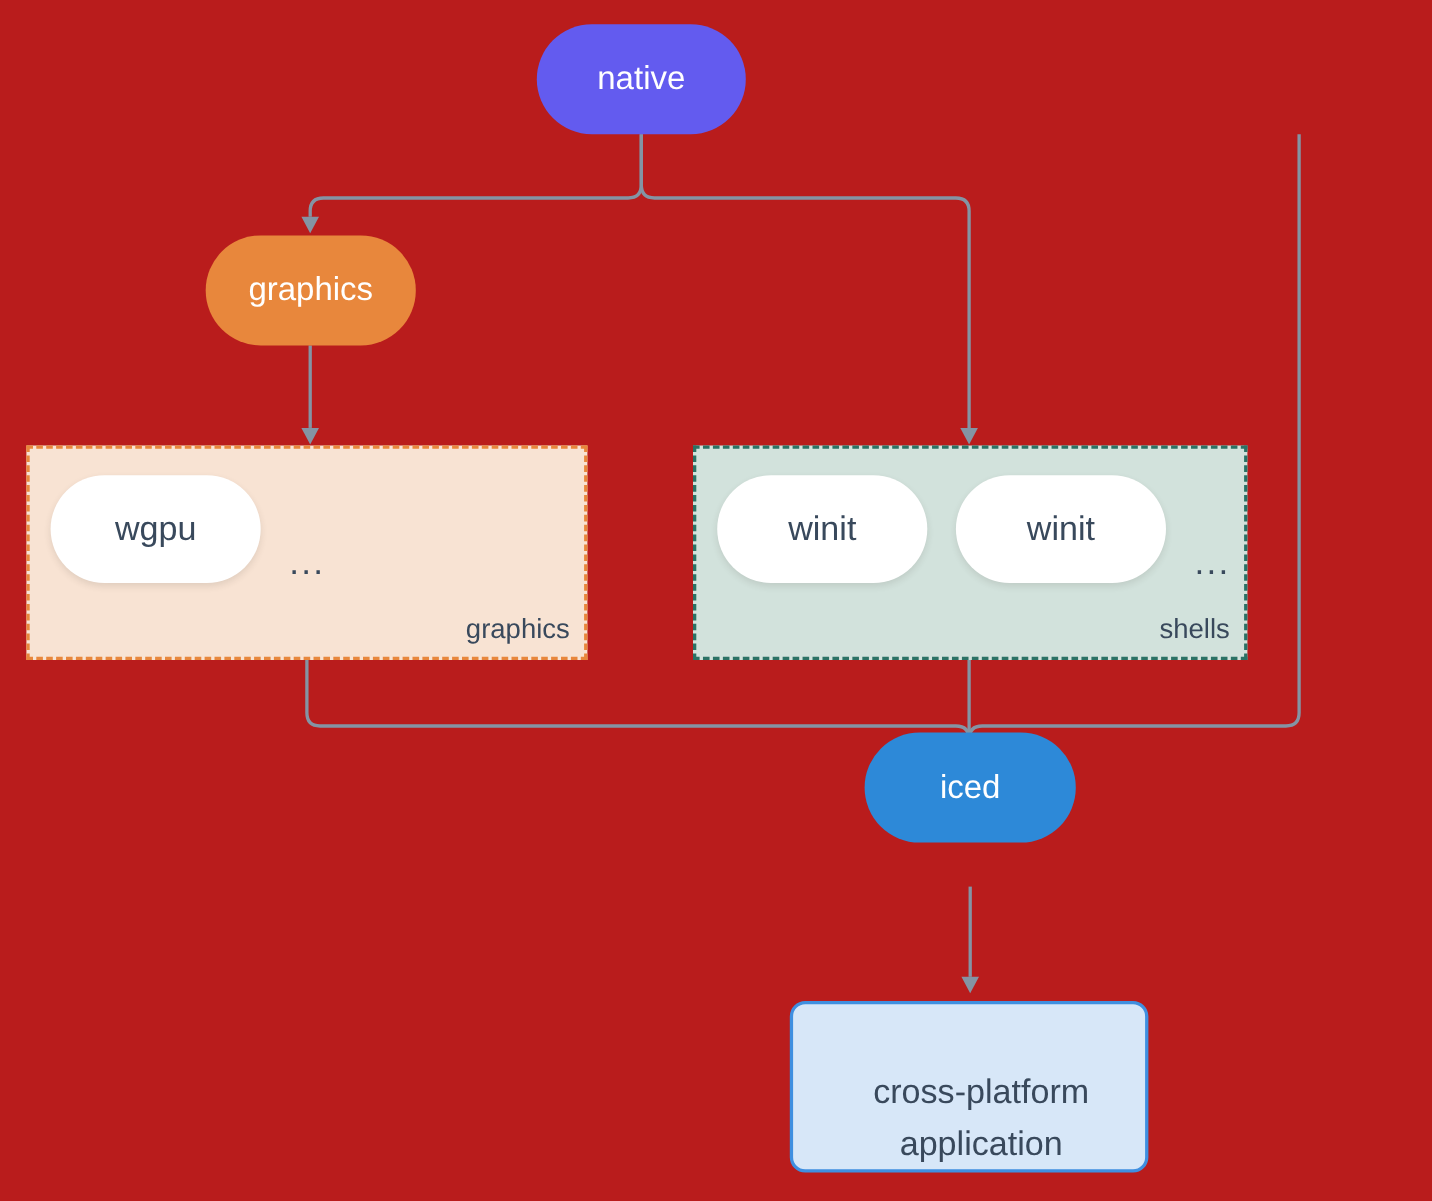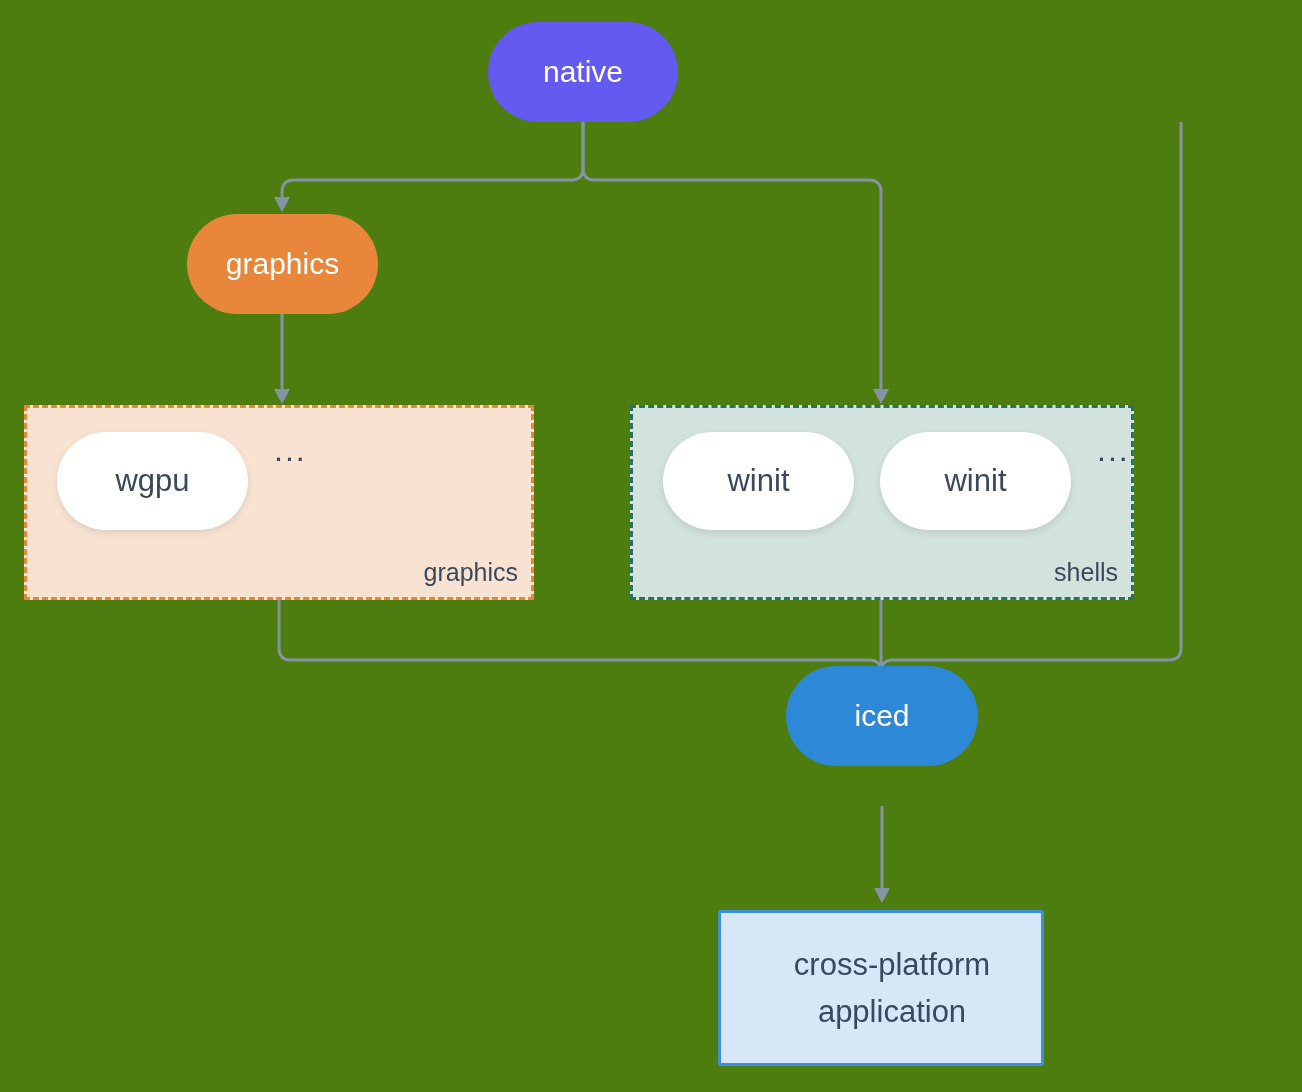--- a/index.html
+++ b/index.html
@@ -3,21 +3,21 @@
 <meta charset="utf-8">
 <style>
   * { margin: 0; padding: 0; box-sizing: border-box; }
   html, body { background: #000; }
   body { font-family: "Liberation Sans", "DejaVu Sans", sans-serif; }
 
   .canvas {
     position: relative;
     width: 1302px;
     height: 1092px;
-    background: #4d7c0f;
+    background: #b91c1c;
     overflow: hidden;
   }
 
   svg.wires {
     position: absolute;
     left: 0; top: 0;
     width: 1302px; height: 1092px;
   }
   svg.wires path {
     fill: none;
@@ -51,23 +51,23 @@
     background: #f8e3d3;
     border: 3px dashed #e8873c;
   }
   .group-shells {
     left: 630px; width: 504px;
     background: #d2e2dc;
     border: 3px dashed #2b7265;
   }
   .group-row {
     position: absolute;
-    left: 30px; top: 24px;
+    left: 19px; top: 24px;
     display: flex;
-    align-items: flex-start;
+    align-items: flex-end;
     gap: 26px;
   }
   .white-pill {
     width: 191px;
     height: 98px;
     background: #ffffff;
     border-radius: 49px;
     display: flex;
     align-items: center;
     justify-content: center;
@@ -88,25 +88,25 @@
     font-size: 25px;
     color: #39495c;
   }
 
   .app-box {
     position: absolute;
     left: 718px; top: 910px;
     width: 326px; height: 156px;
     background: #d7e7f8;
     border: 3px solid #3f8fe0;
-    border-radius: 3px;
+    border-radius: 14px;
     display: flex;
     flex-direction: column;
     align-items: center;
-    justify-content: center;
+    justify-content: flex-end;
     font-size: 31px;
     line-height: 47px;
     color: #39495c;
     text-align: center;
     padding-left: 22px;
   }
 </style>
 </head>
 <body>
 

